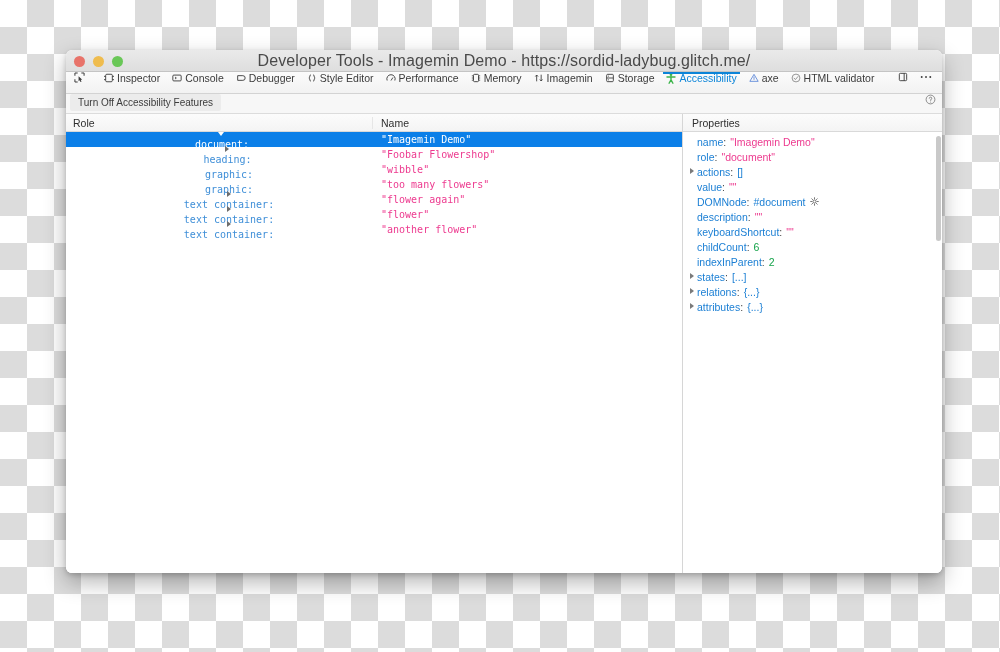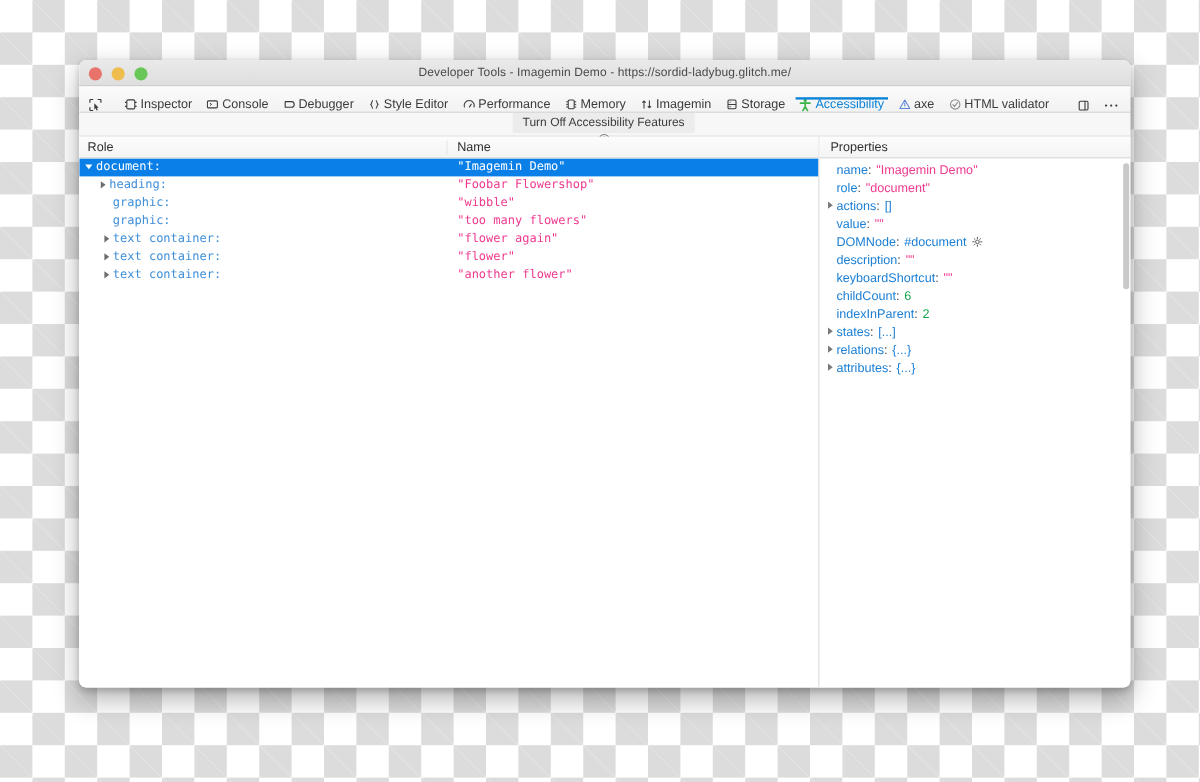--- a/index.html
+++ b/index.html
@@ -57,34 +57,34 @@
     width: 11px; height: 11px;
     border-radius: 50%;
   }
   .light.red    { background: #e8736a; }
   .light.yellow { background: #efbc4e; }
   .light.green  { background: #69c757; }
 
   .window-title {
     width: 100%;
     text-align: center;
-    font-size: 10px;
+    font-size: 16px;
     color: #4a4a4a;
     letter-spacing: 0.1px;
     white-space: nowrap;
     overflow: hidden;
   }
 
   
   .toolbar {
     height: 22px;
     background: linear-gradient(to bottom, #fbfbfb 0%, #f2f2f2 100%);
     border-bottom: 1px solid #d3d3d3;
     display: flex;
-    align-items: flex-end;
+    align-items: flex-start;
     padding: 0 4px 0 2px;
     font-size: 10.5px;
     color: #3b3b3b;
     position: relative;
   }
   .tool-btn {
     display: flex;
     align-items: center;
     gap: 3px;
     padding: 0 6px;
@@ -108,23 +108,22 @@
   }
   .toolbar-spacer { flex: 1; }
   .tool-icon { display: inline-flex; align-items: center; }
 
   
   .subtoolbar {
     height: 20px;
     background: #f7f7f7;
     border-bottom: 1px solid #dcdcdc;
     display: flex;
-    align-items: center;
+    align-items: flex-start;
     padding: 0 6px 0 4px;
-    flex-direction: column;
   }
   .pill {
     font-size: 10px;
     color: #3c3c3c;
     background: #ececec;
     border: 1px solid transparent;
     border-radius: 2px;
     padding: 2px 7px;
     cursor: default;
     white-space: nowrap;
@@ -185,20 +184,21 @@
     font-size: 10px;
     cursor: default;
   }
   .tree-row.selected { background: #0b7fe8; }
   .tree-row .rolecell {
     width: 307px;
     display: flex;
     align-items: center;
     white-space: nowrap;
     overflow: hidden;
+    flex-direction: column;
   }
   .tree-row .namecell {
     flex: 1;
     padding-left: 8px;
     color: #ed3a8f;
     white-space: nowrap;
     overflow: hidden;
   }
   .tree-row.selected .namecell { color: #ffffff; }
   .role-label { color: #3f8fd8; }

